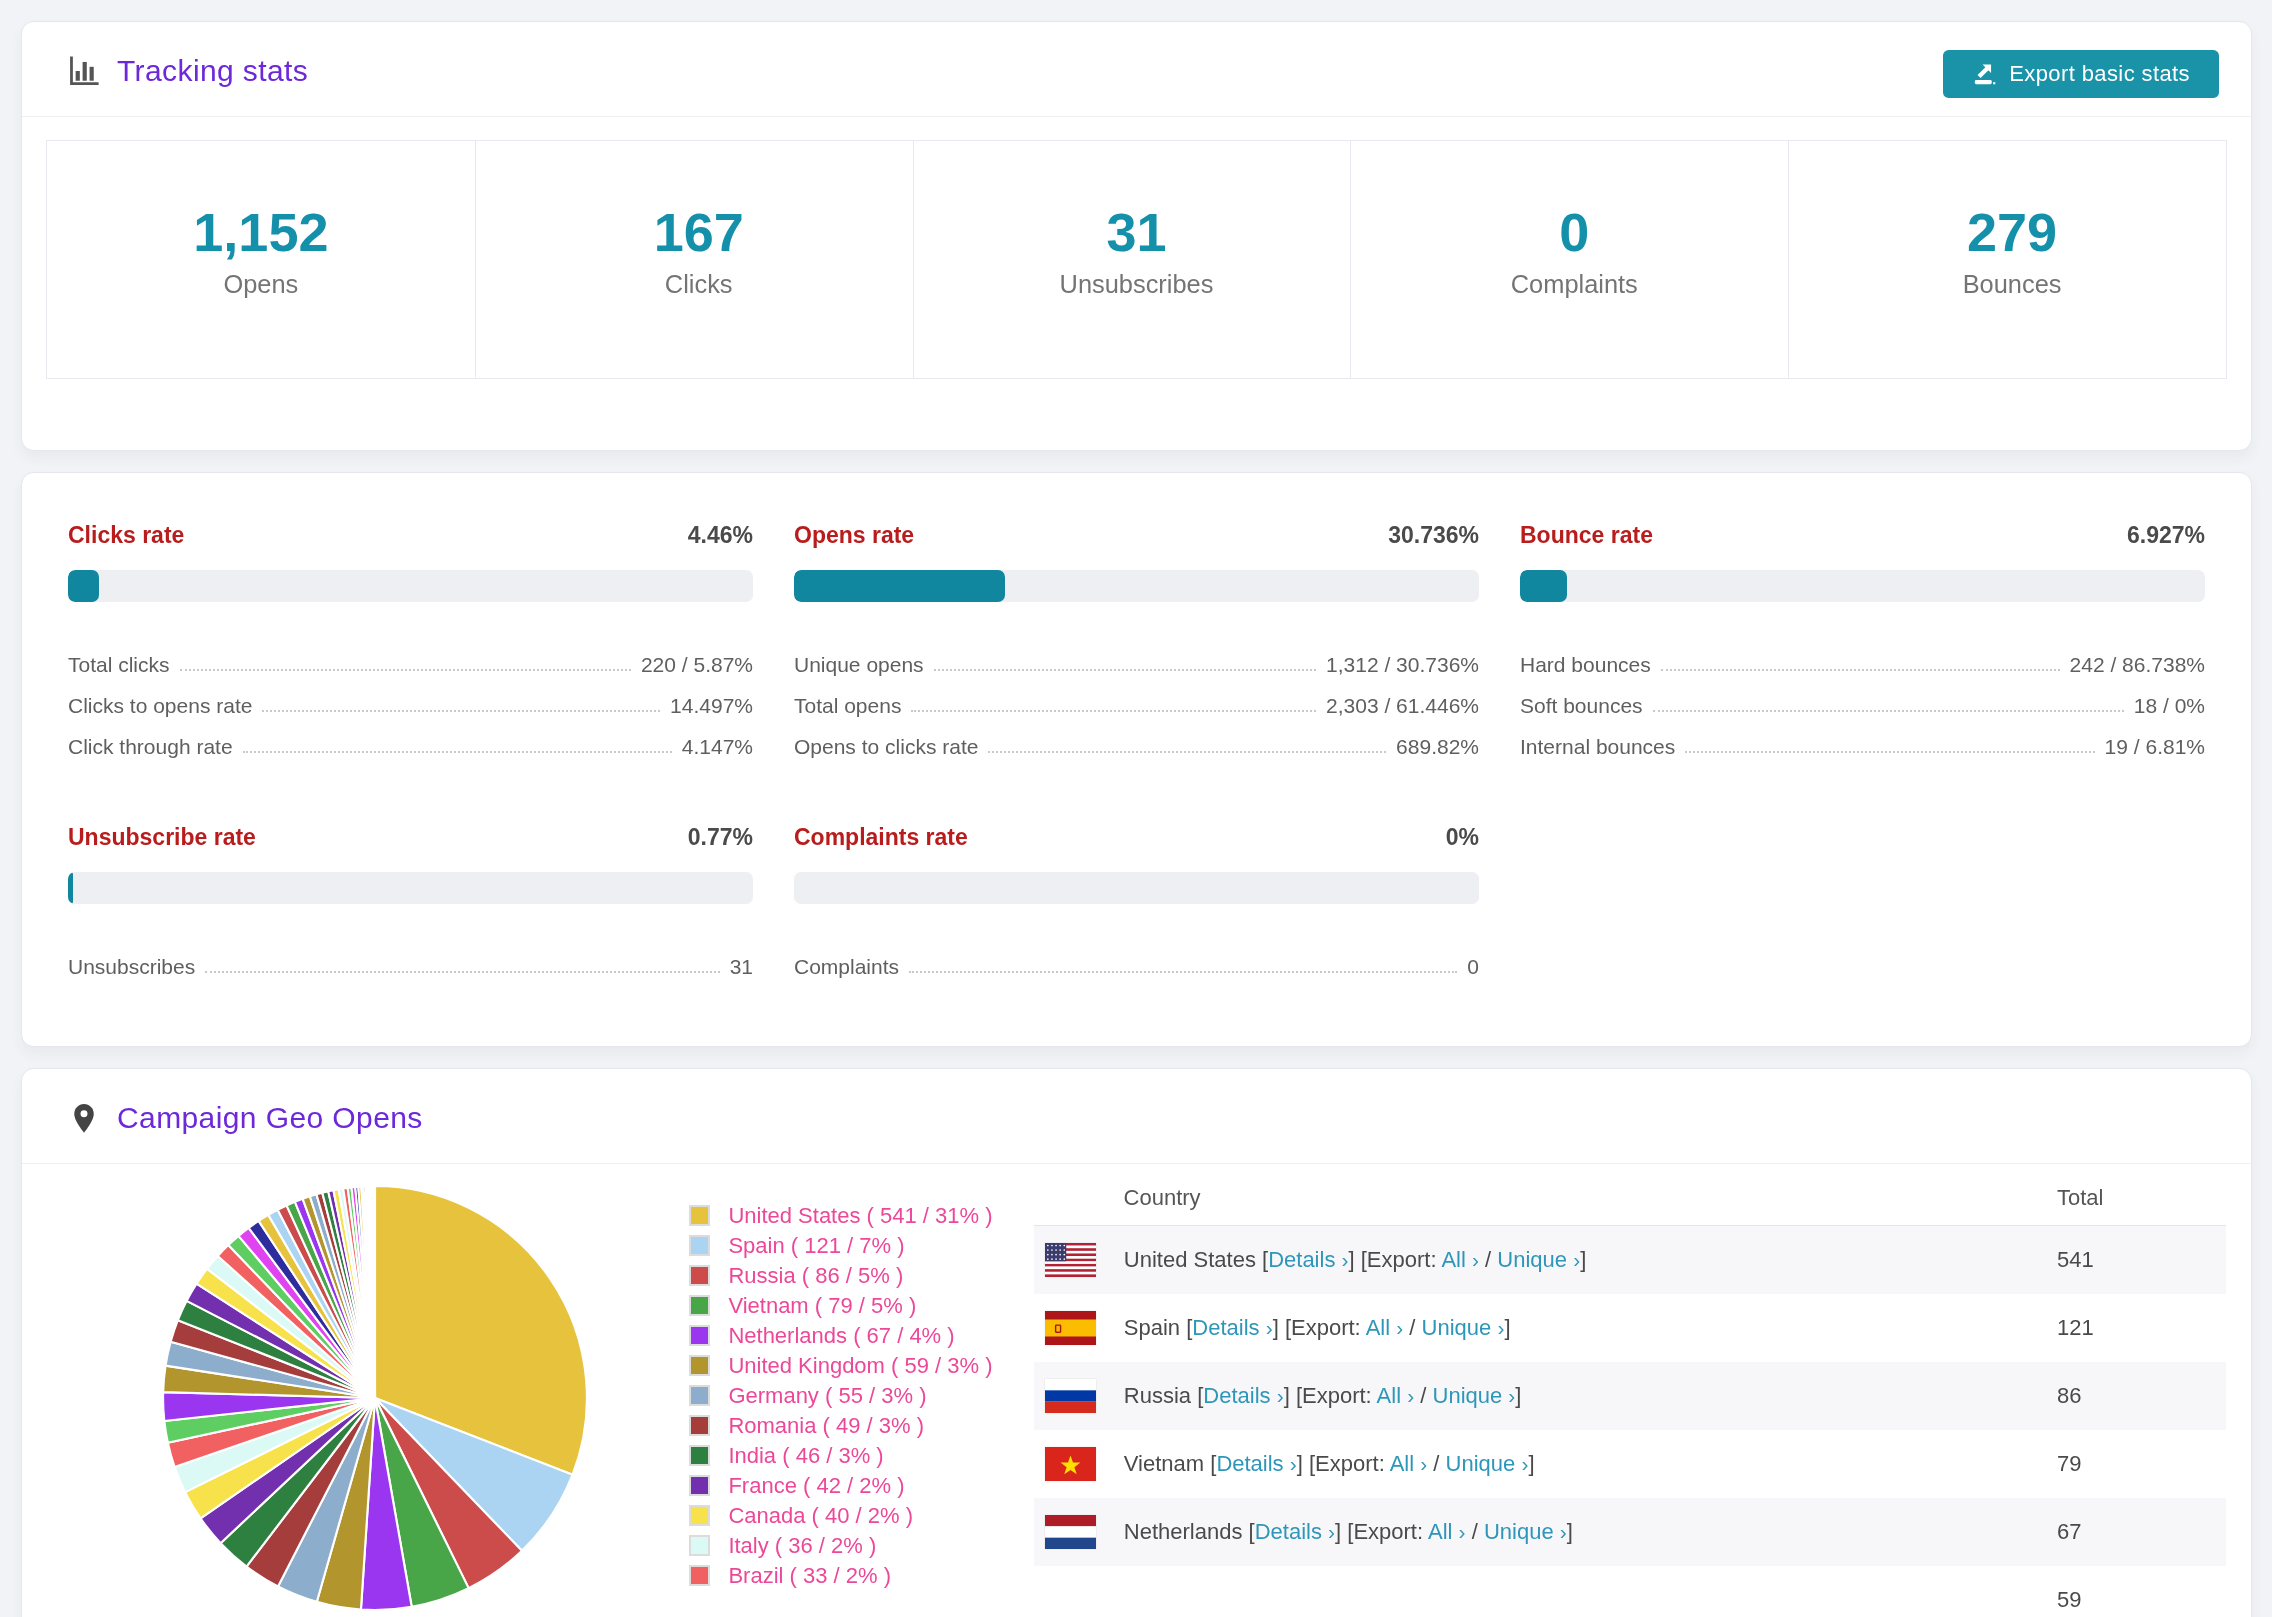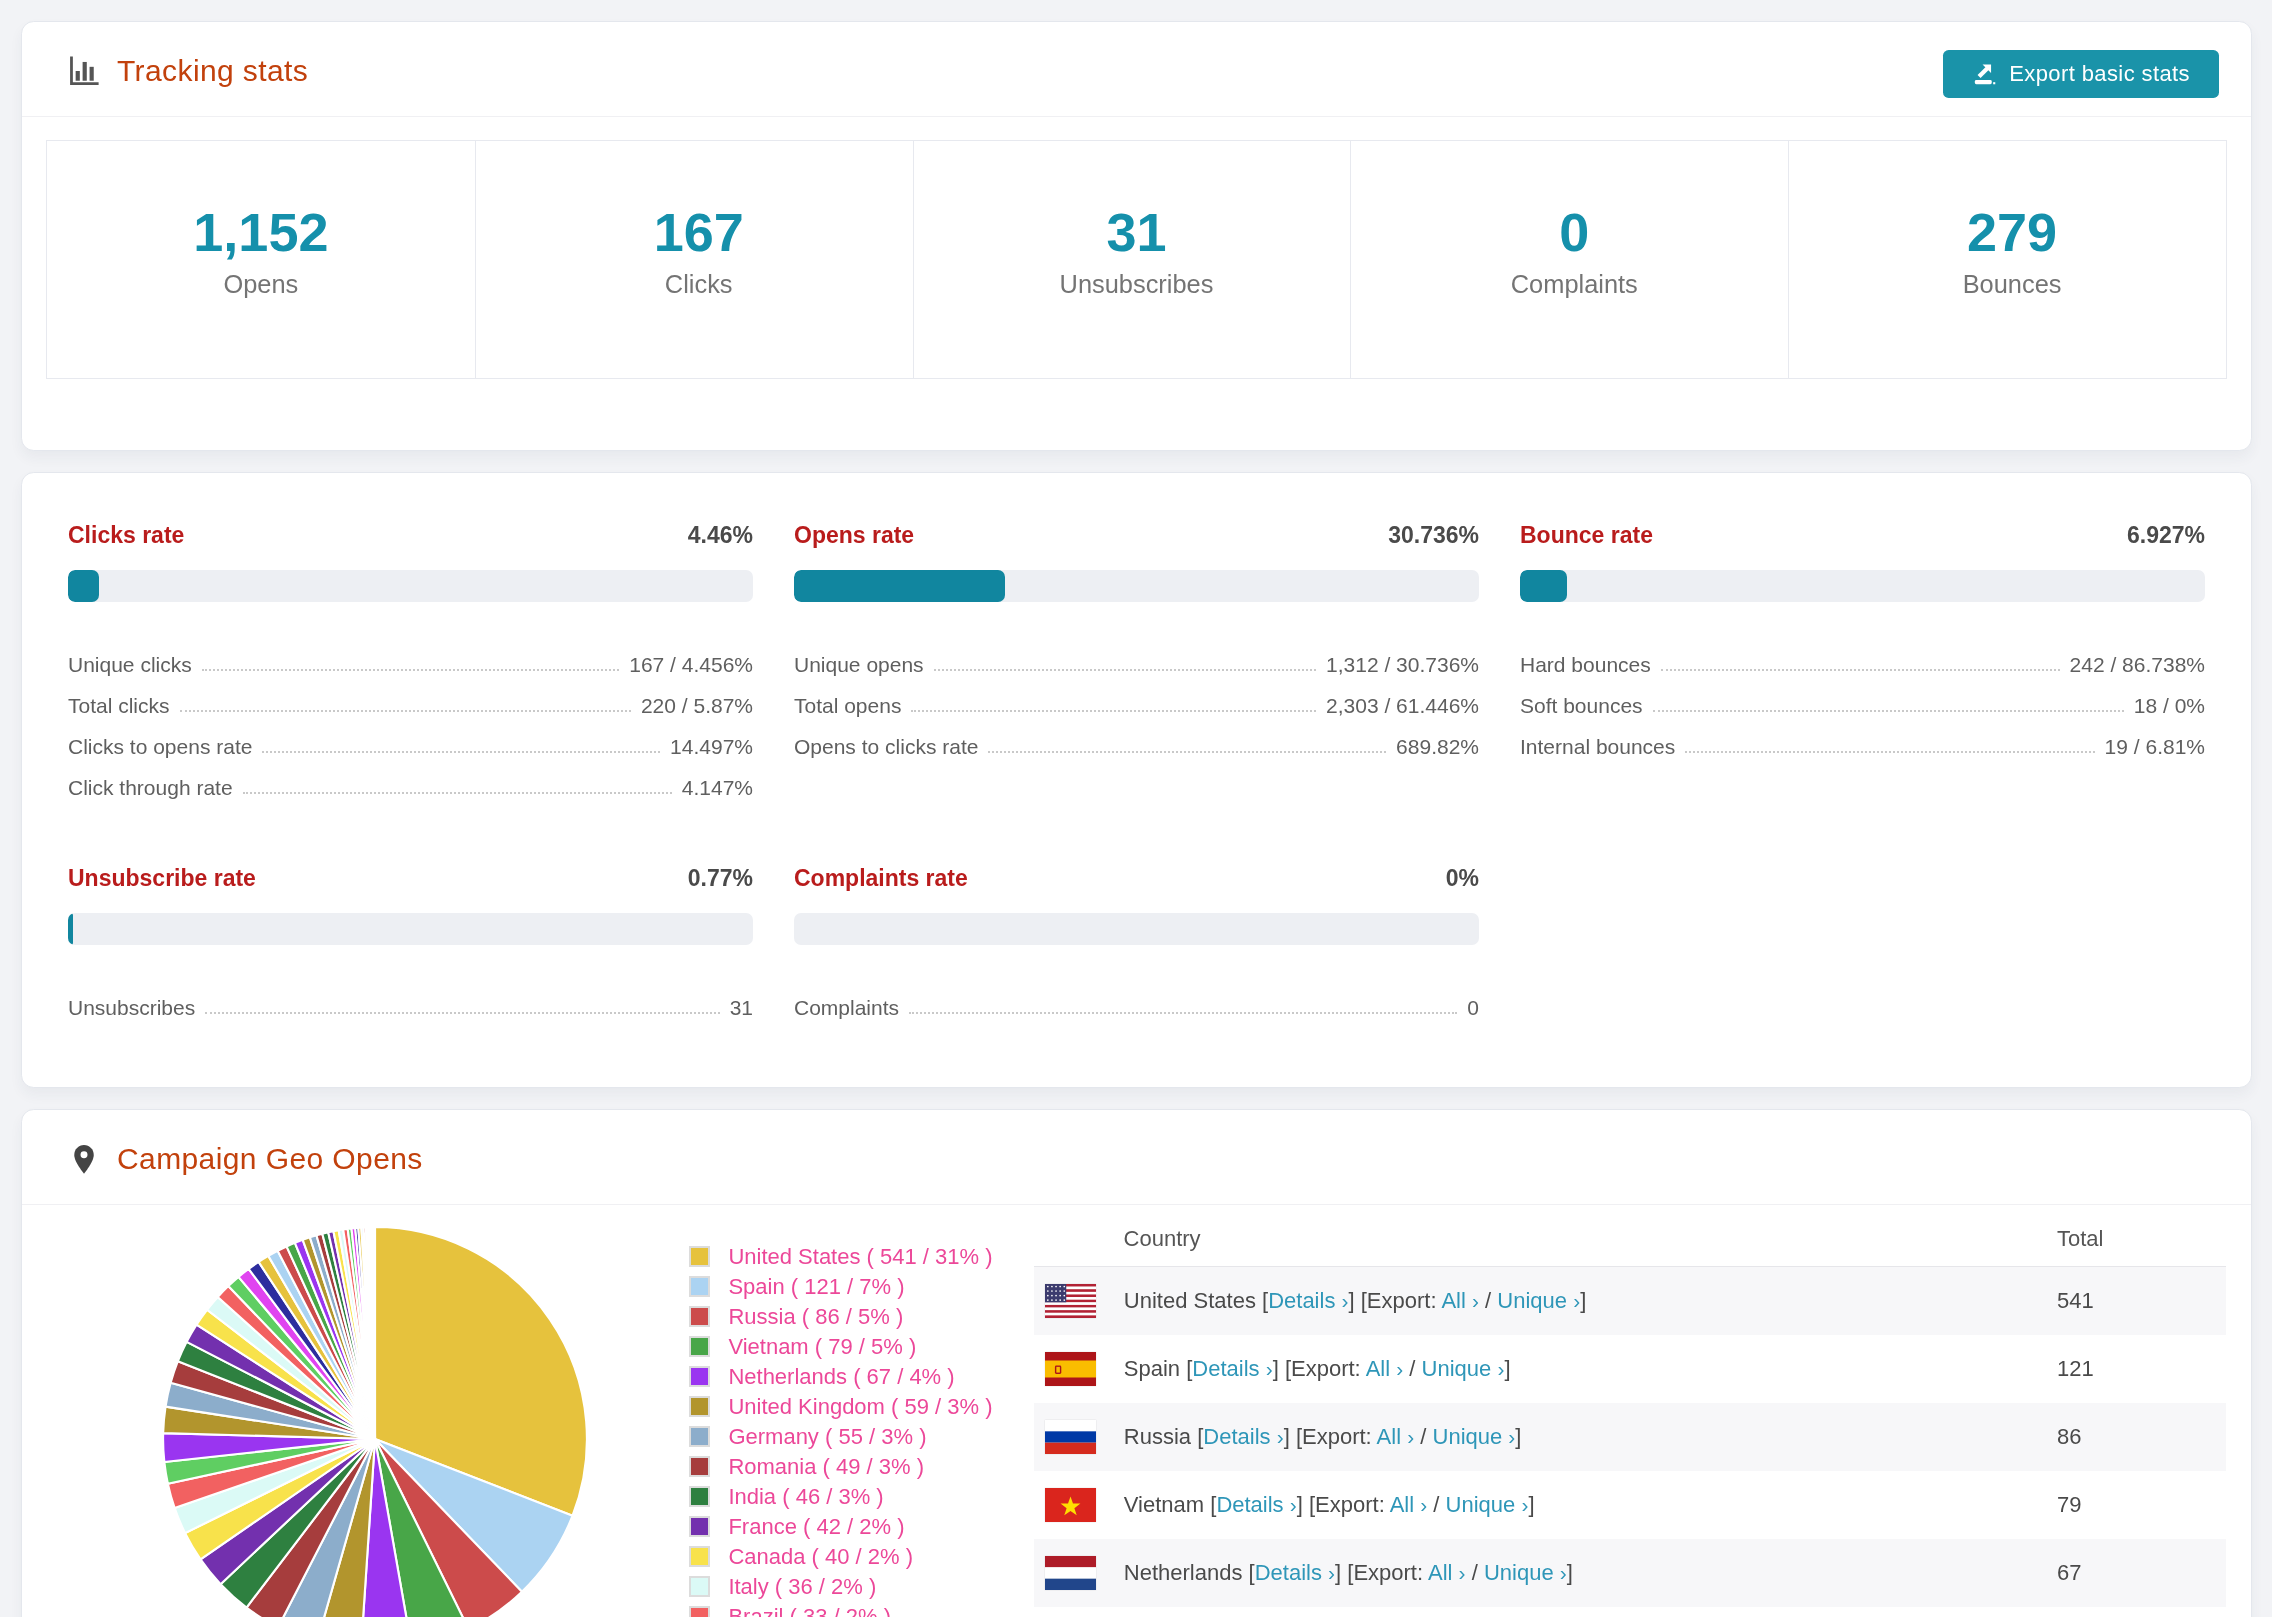--- a/index.html
+++ b/index.html
@@ -22,21 +22,21 @@
     border-radius:12.7px;
     box-shadow:0 7px 12.7px rgba(40,50,70,.05);
   }
   .card:first-of-type { margin-top:17px; }
   .card-header {
     display:flex; align-items:center;
     padding:32px 46px 28px 46px;
     border-bottom:1.4px solid #f0f0f3;
     position:relative;
   }
-  .card-title { font-size:30px; color:#c2410c; margin-left:17px; letter-spacing:0.4px; }
+  .card-title { font-size:30px; color:#6d28d9; margin-left:17px; letter-spacing:0.4px; }
   .hdr-icon { width:32px; height:32px; flex:0 0 auto; }
 
   
   .export-btn {
     position:absolute; right:32px; top:28px;
     background:#1a93a9; color:#fff; border:none; cursor:pointer;
     font-family:inherit; font-size:22px; letter-spacing:0.4px;
     padding:0 29px; height:48px; border-radius:5.6px;
     display:flex; align-items:center; gap:11.3px;
   }
@@ -164,25 +164,20 @@
     <div class="rates-grid" id="rates-grid">
         <div class="rate-block">
           <div class="rate-head">
             <span class="rate-title">Clicks rate</span>
             <span class="rate-value">4.46%</span>
           </div>
           <div class="rate-bar">
             <div class="rate-bar-fill" style="width: 4.46%;"></div>
           </div>
           <div class="rate-rows">
-            <div class="rate-row">
-              <span class="lbl">Unique clicks</span>
-              <span class="leader"></span>
-              <span class="val">167 / 4.456%</span>
-            </div>
             <div class="rate-row">
               <span class="lbl">Total clicks</span>
               <span class="leader"></span>
               <span class="val">220 / 5.87%</span>
             </div>
             <div class="rate-row">
               <span class="lbl">Clicks to opens rate</span>
               <span class="leader"></span>
               <span class="val">14.497%</span>
             </div>

